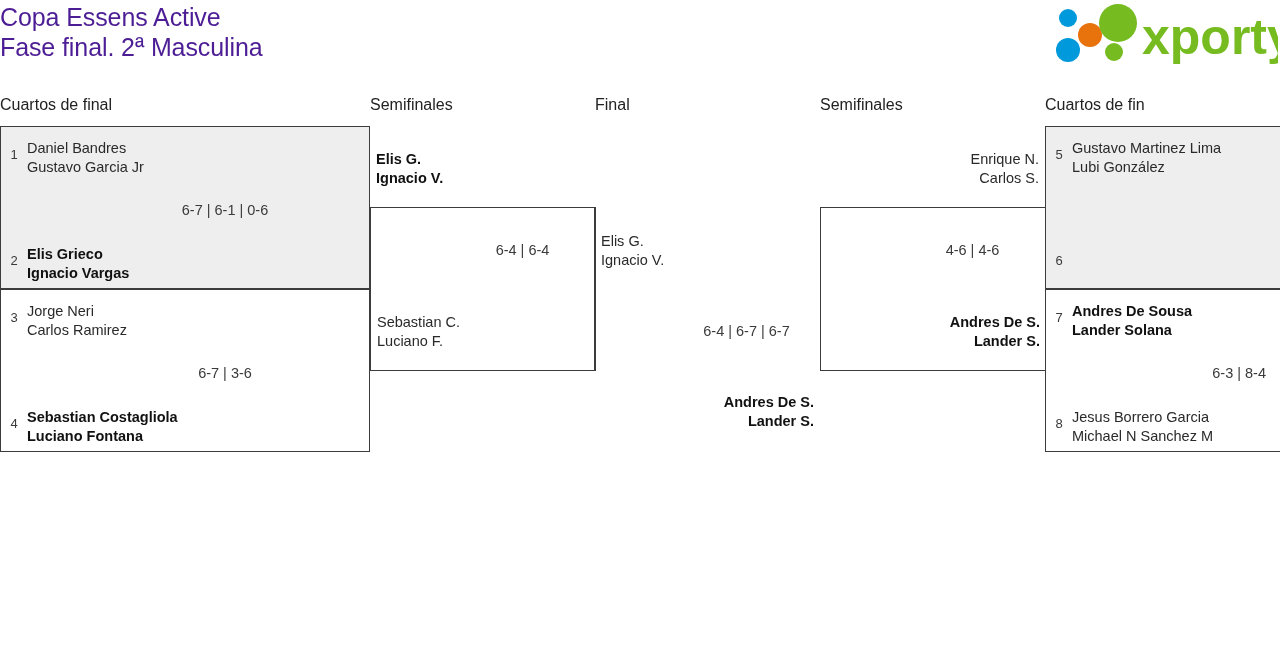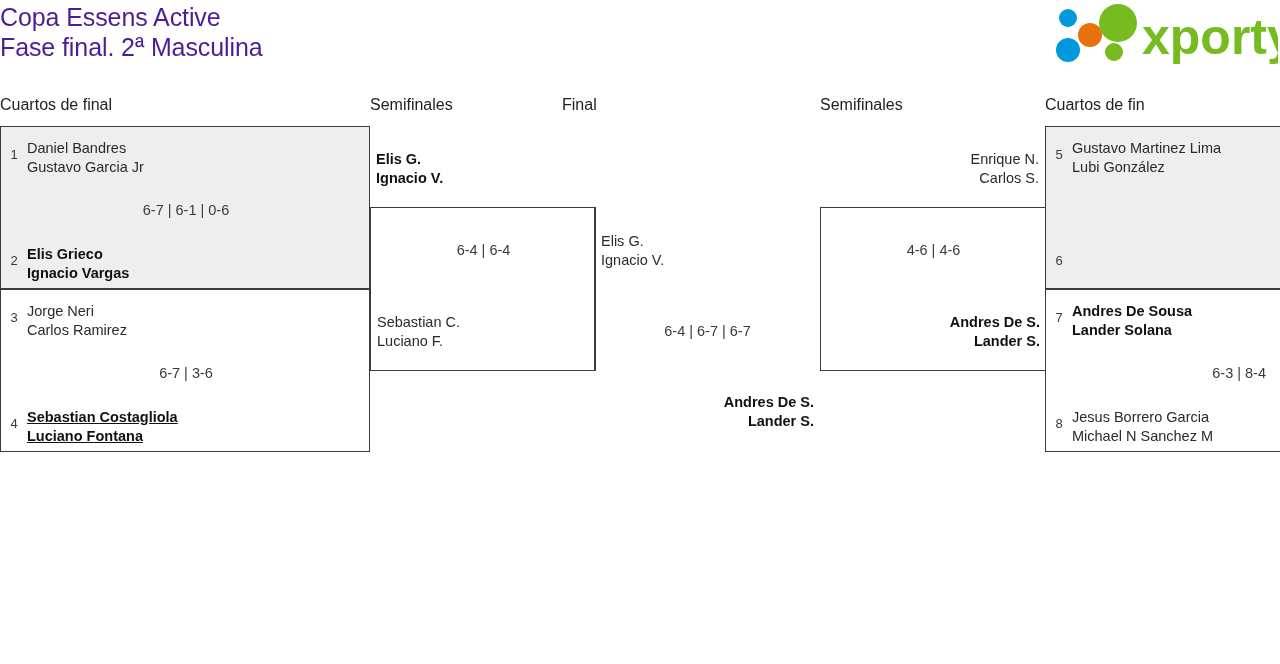--- a/index.html
+++ b/index.html
@@ -14,35 +14,35 @@
   .title{position:absolute;left:0;top:2px;width:700px;}
   .title .line{font-size:25px;line-height:30px;color:#4c1d95;letter-spacing:-0.1px;}
 
   .logo{position:absolute;left:1046px;top:4px;width:232px;height:62px;}
   .logo svg{display:block;}
 
   
   .round-head{position:absolute;top:96px;font-size:16px;color:#222;text-align:left;white-space:nowrap;}
   #rh0{left:0px;width:370px;}
   #rh1{left:370px;width:225px;}
-  #rh2{left:562px;width:225px;}
+  #rh2{left:595px;width:225px;}
   #rh3{left:820px;width:225px;}
   #rh4{left:1045px;width:235px;}
 
   
   .box{position:absolute;border:1px solid #3c3c3c;box-sizing:border-box;}
   .box.shaded{background:#eeeeee;}
   .box.plain{background:#ffffff;padding-left:8px;}
 
   .seed{position:absolute;font-size:13px;color:#3a3a3a;width:18px;text-align:center;}
   .pair{position:absolute;font-size:14.5px;line-height:19px;color:#2a2a2a;white-space:nowrap;}
   .pair.win{font-weight:bold;color:#111;}
   .pair.right{text-align:right;}
   .score{position:absolute;font-size:14.5px;color:#3a3a3a;white-space:nowrap;}
-  .score.center{text-align:center;}
+  .score.center{text-align:center;margin-left:39px;}
   .score.right{text-align:right;}
 
   
   #qf1{left:0px;top:126px;width:370px;height:163px;}
   #qf2{left:0px;top:289px;width:370px;height:163px;}
   
   #qf3{left:1045px;top:126px;width:270px;height:163px;}
   #qf4{left:1045px;top:289px;width:270px;height:163px;}
 
   
@@ -98,21 +98,21 @@
   </div>
 
   <div class="box plain" id="qf2">
     <div class="seed" style="left:4px;top:20px;">3</div>
     <div class="pair" style="left:26px;top:12px;">
       <div>Jorge Neri</div>
       <div>Carlos Ramirez</div>
     </div>
     <div class="score center" style="left:0;top:75px;width:370px;">6-7 | 3-6</div>
     <div class="seed" style="left:4px;top:126px;">4</div>
-    <div class="pair win" style="left:26px;top:118px;text-decoration:underline;">
+    <div class="pair win" style="left:26px;top:118px;">
       <div>Sebastian Costagliola</div>
       <div>Luciano Fontana</div>
     </div>
   </div>
 
   <div class="pair win" style="left:376px;top:150px;">
     <div>Elis G.</div>
     <div>Ignacio V.</div>
   </div>
   <div class="box plain" id="sf1">

